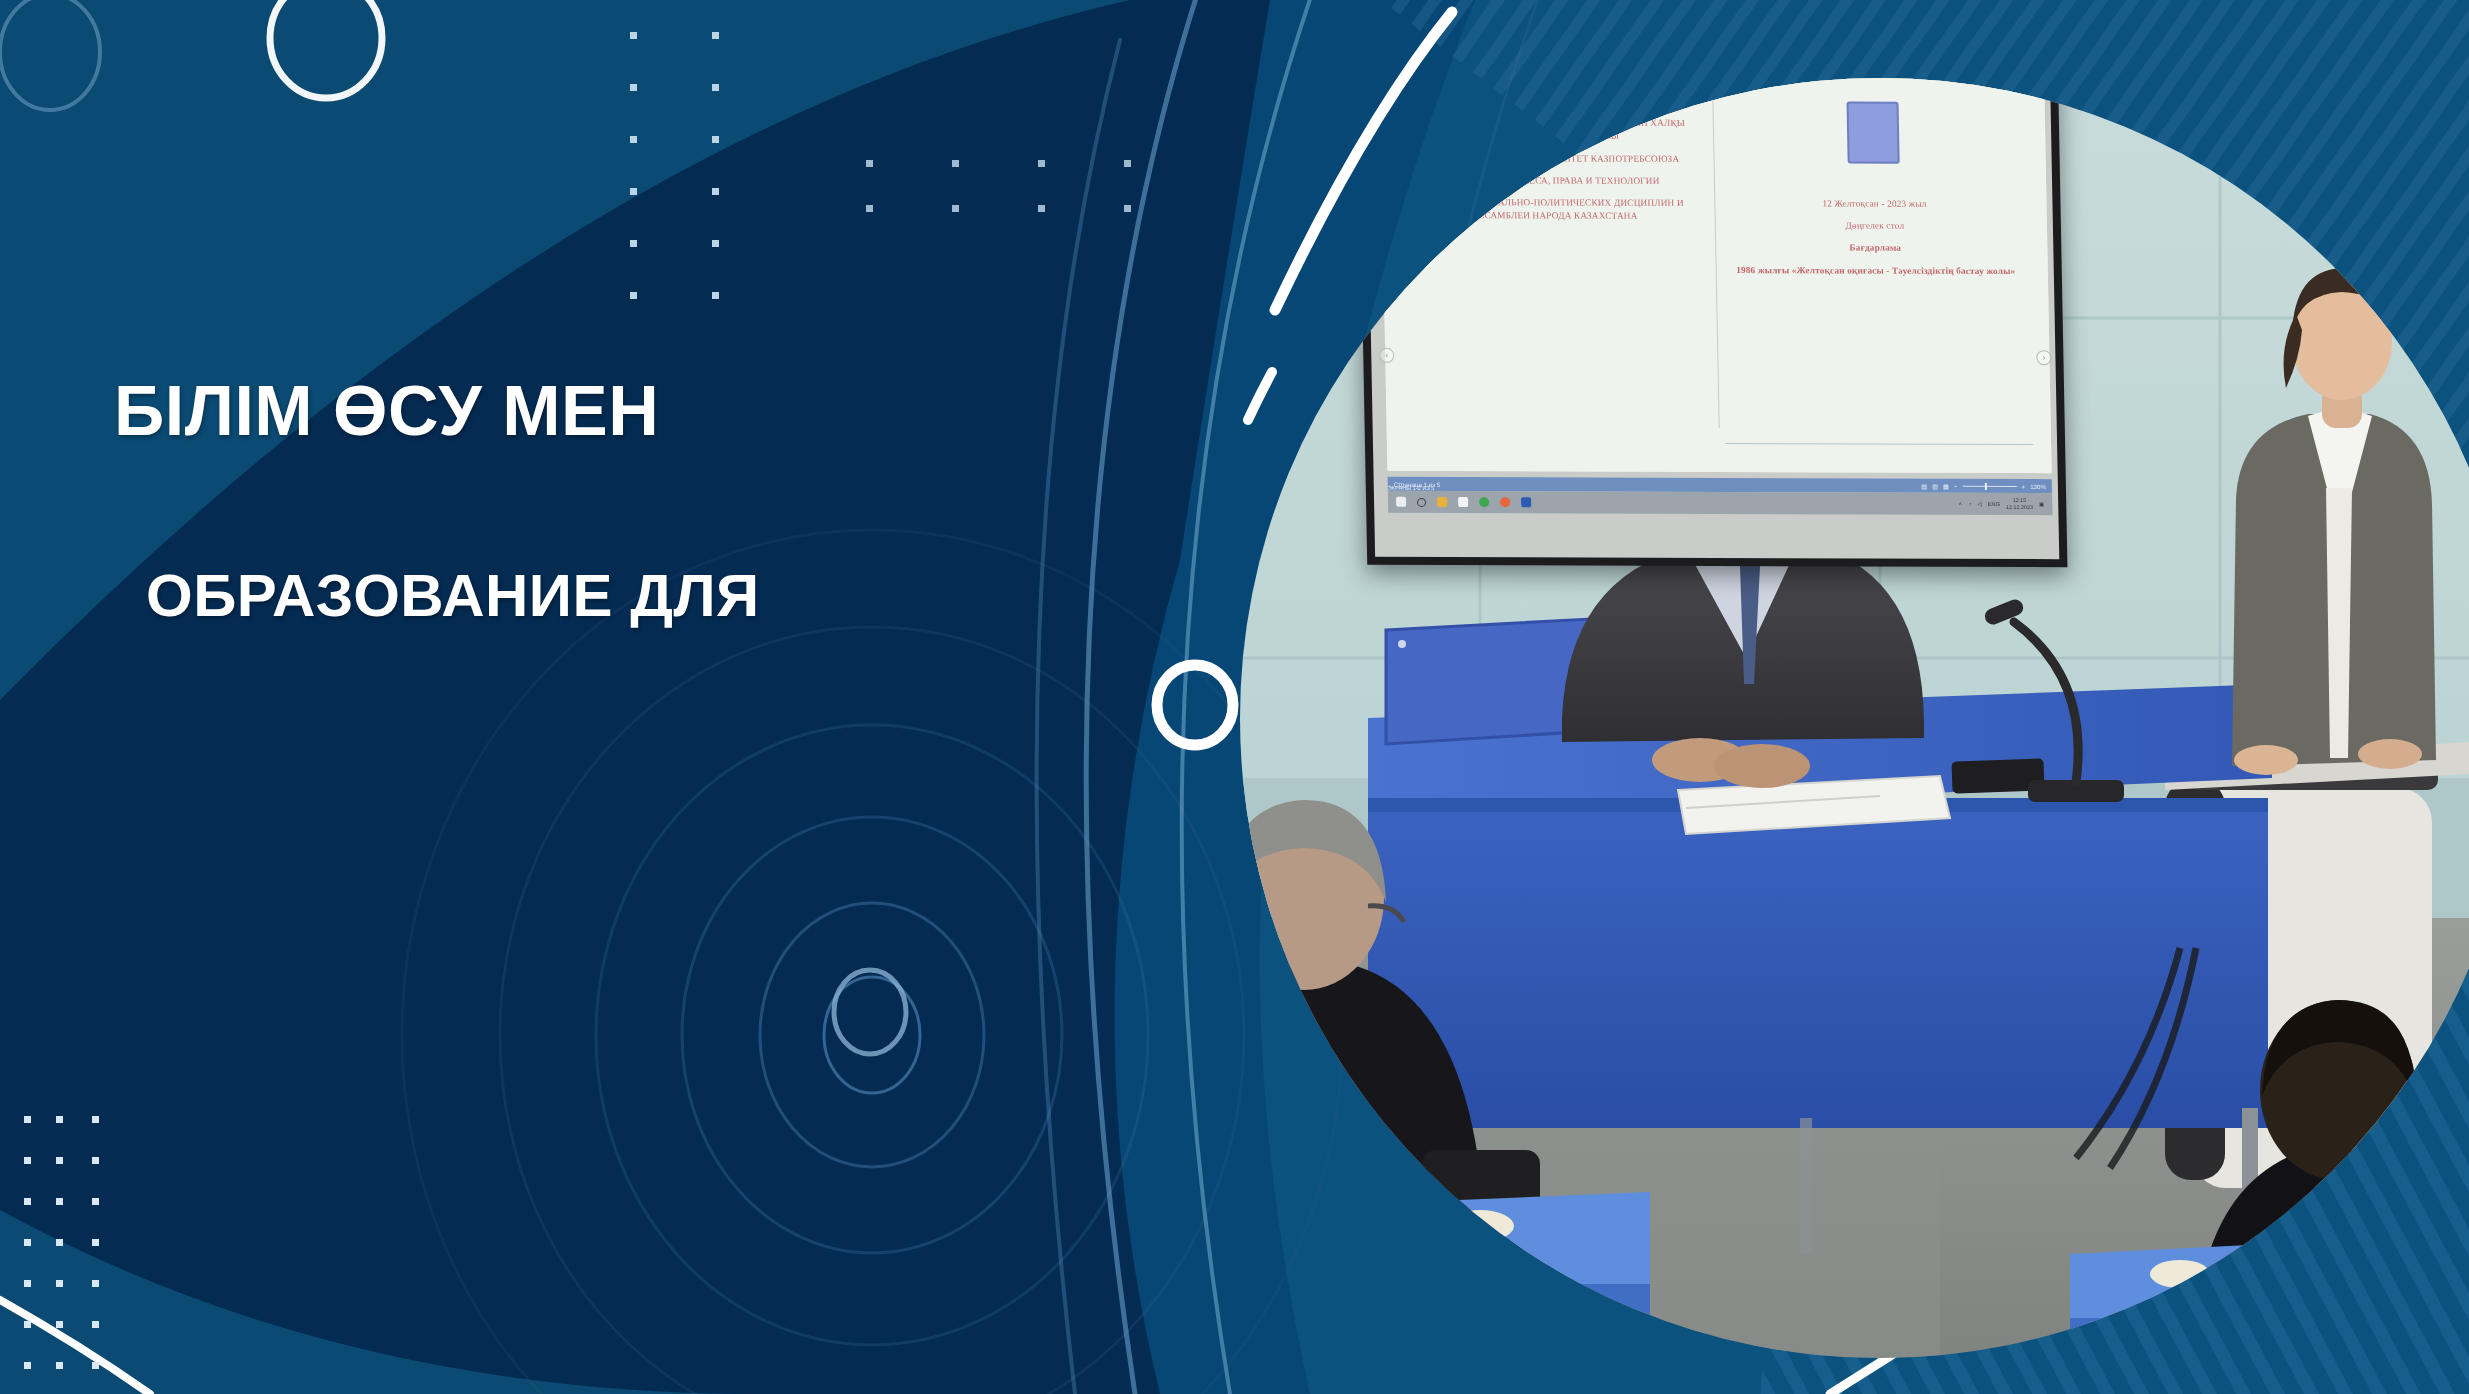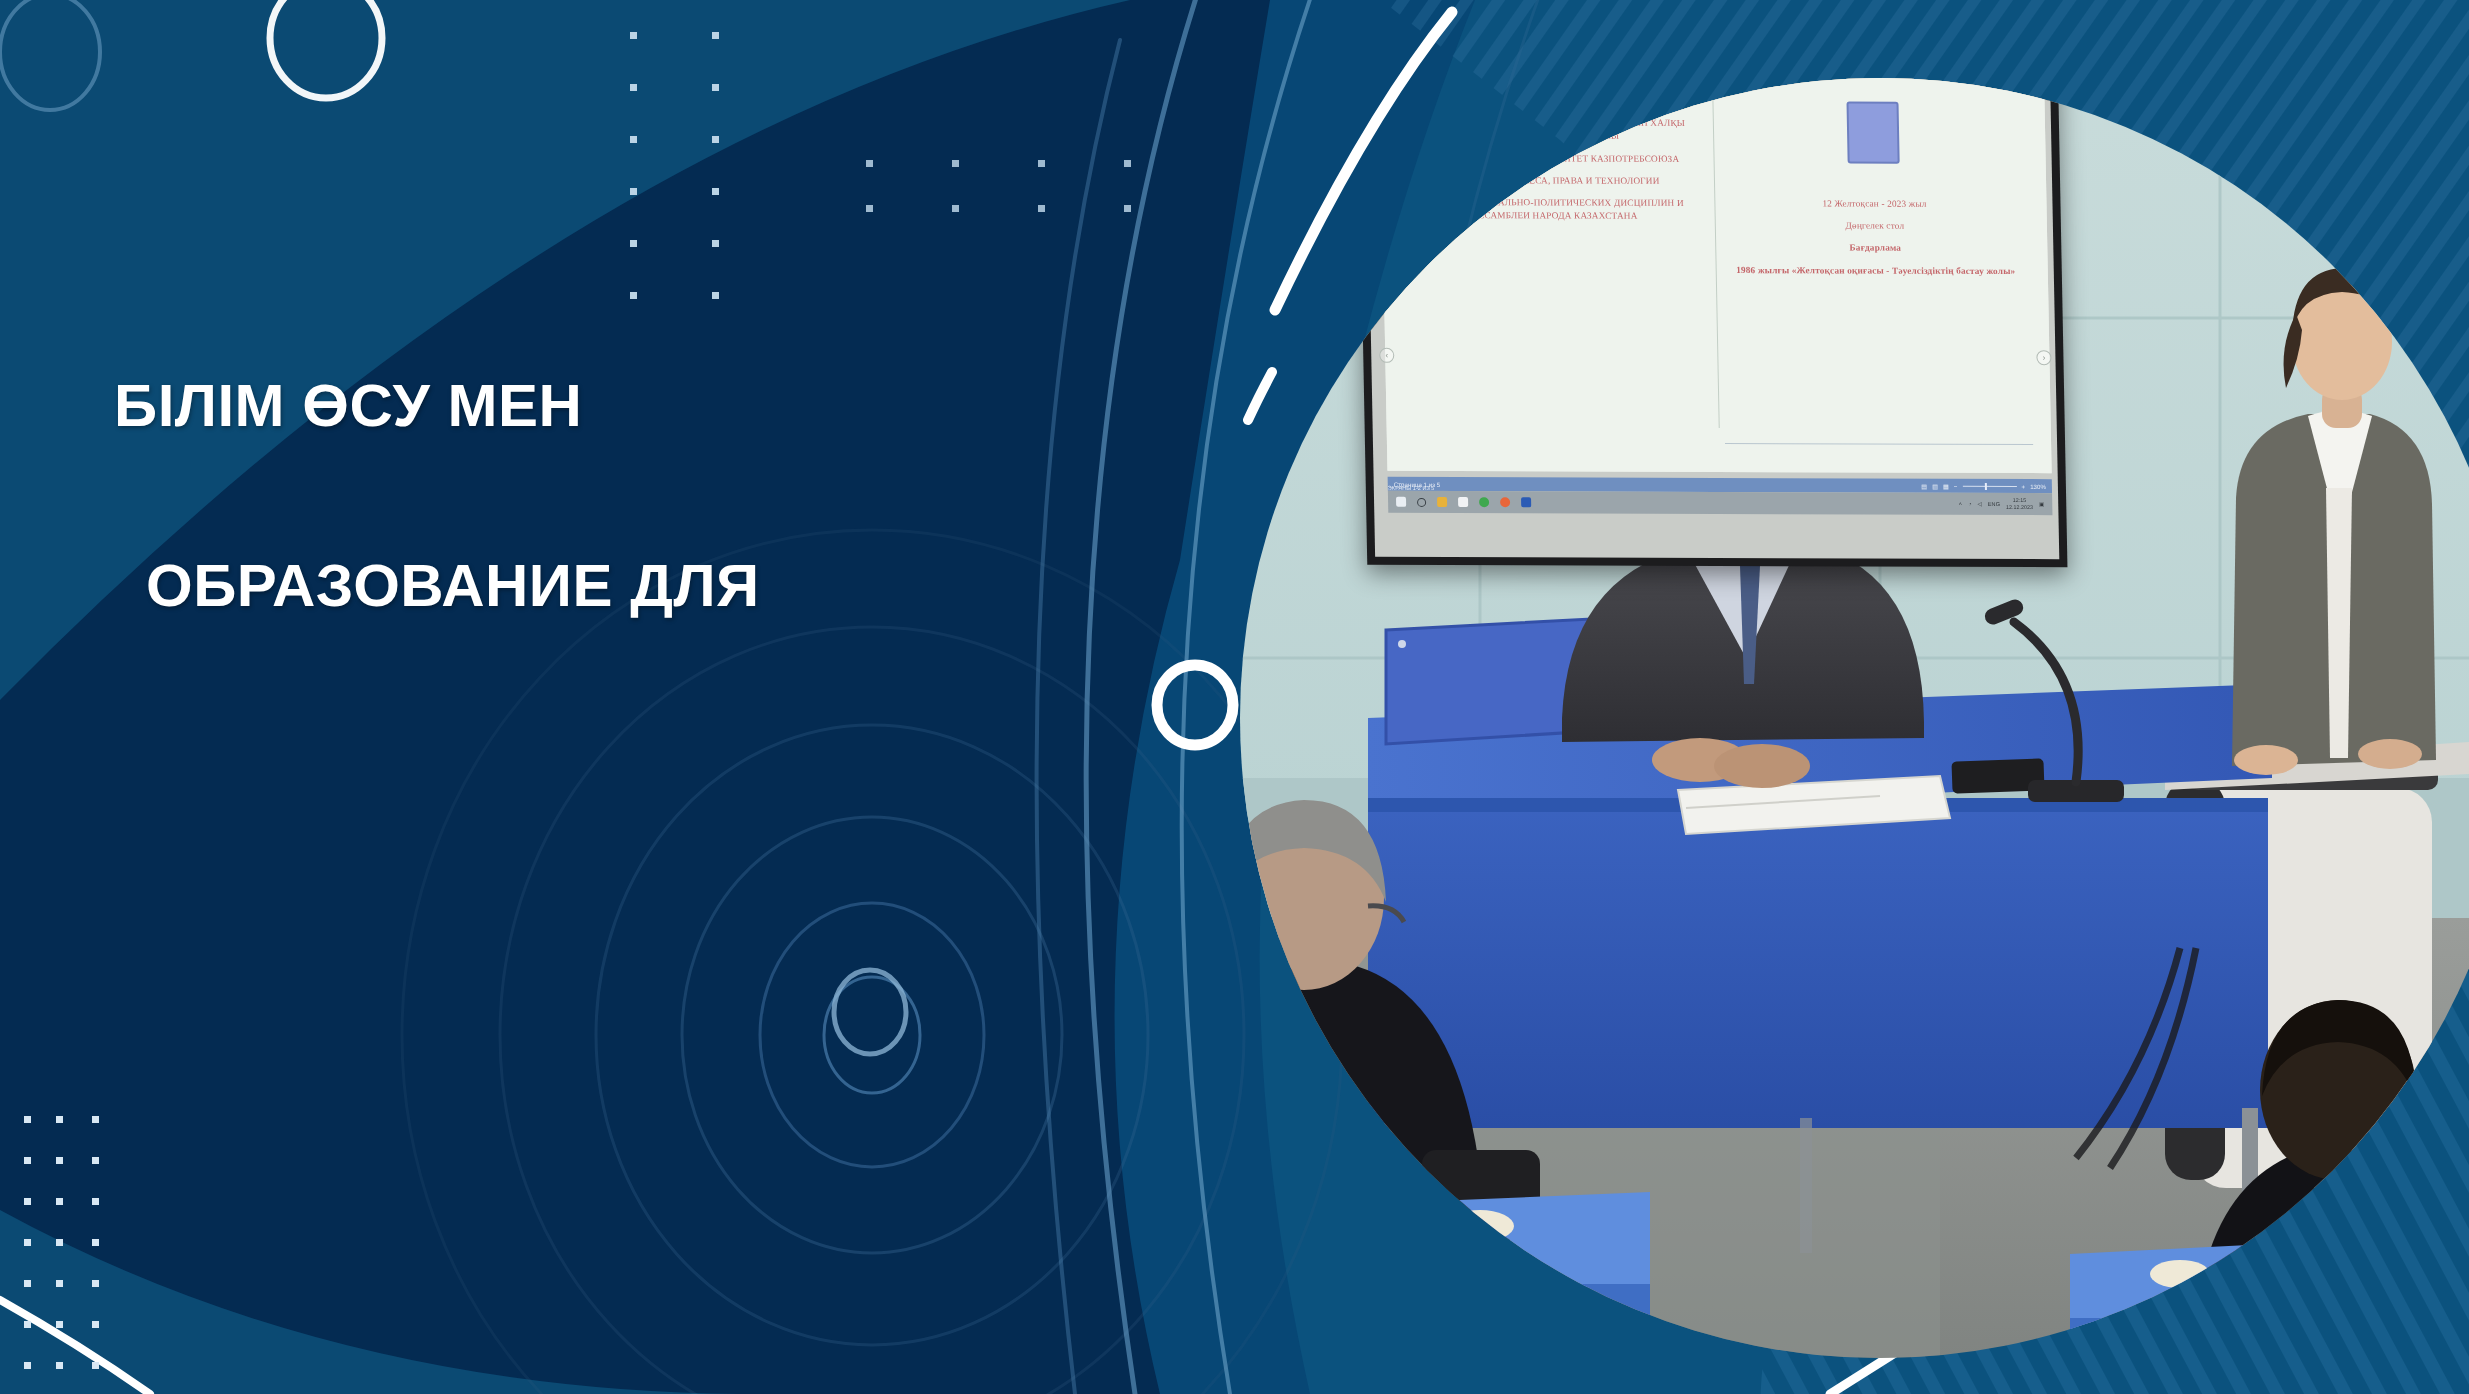--- a/index.html
+++ b/index.html
@@ -36,21 +36,21 @@
   }
   .title-kz, .title-ru{
     color:#ffffff;
     font-weight:700;
     letter-spacing:0.5px;
     line-height:1.03;
     text-transform:uppercase;
     text-shadow:1px 2px 4px rgba(0,0,0,.35);
     margin:0;
   }
-  .title-kz{font-size:60px;}
+  .title-kz{font-size:70px;}
   .title-ru{font-size:60px;margin-top:118px;margin-left:32px;}
   .tline{display:block;white-space:nowrap;}
 
   
   .screen-frame{
     position:absolute;
     left:182px;top:-12px;
     width:700px;height:560px;
     transform:rotate(-1.1deg) skewY(1.3deg);
     background:#1c1c1e;

